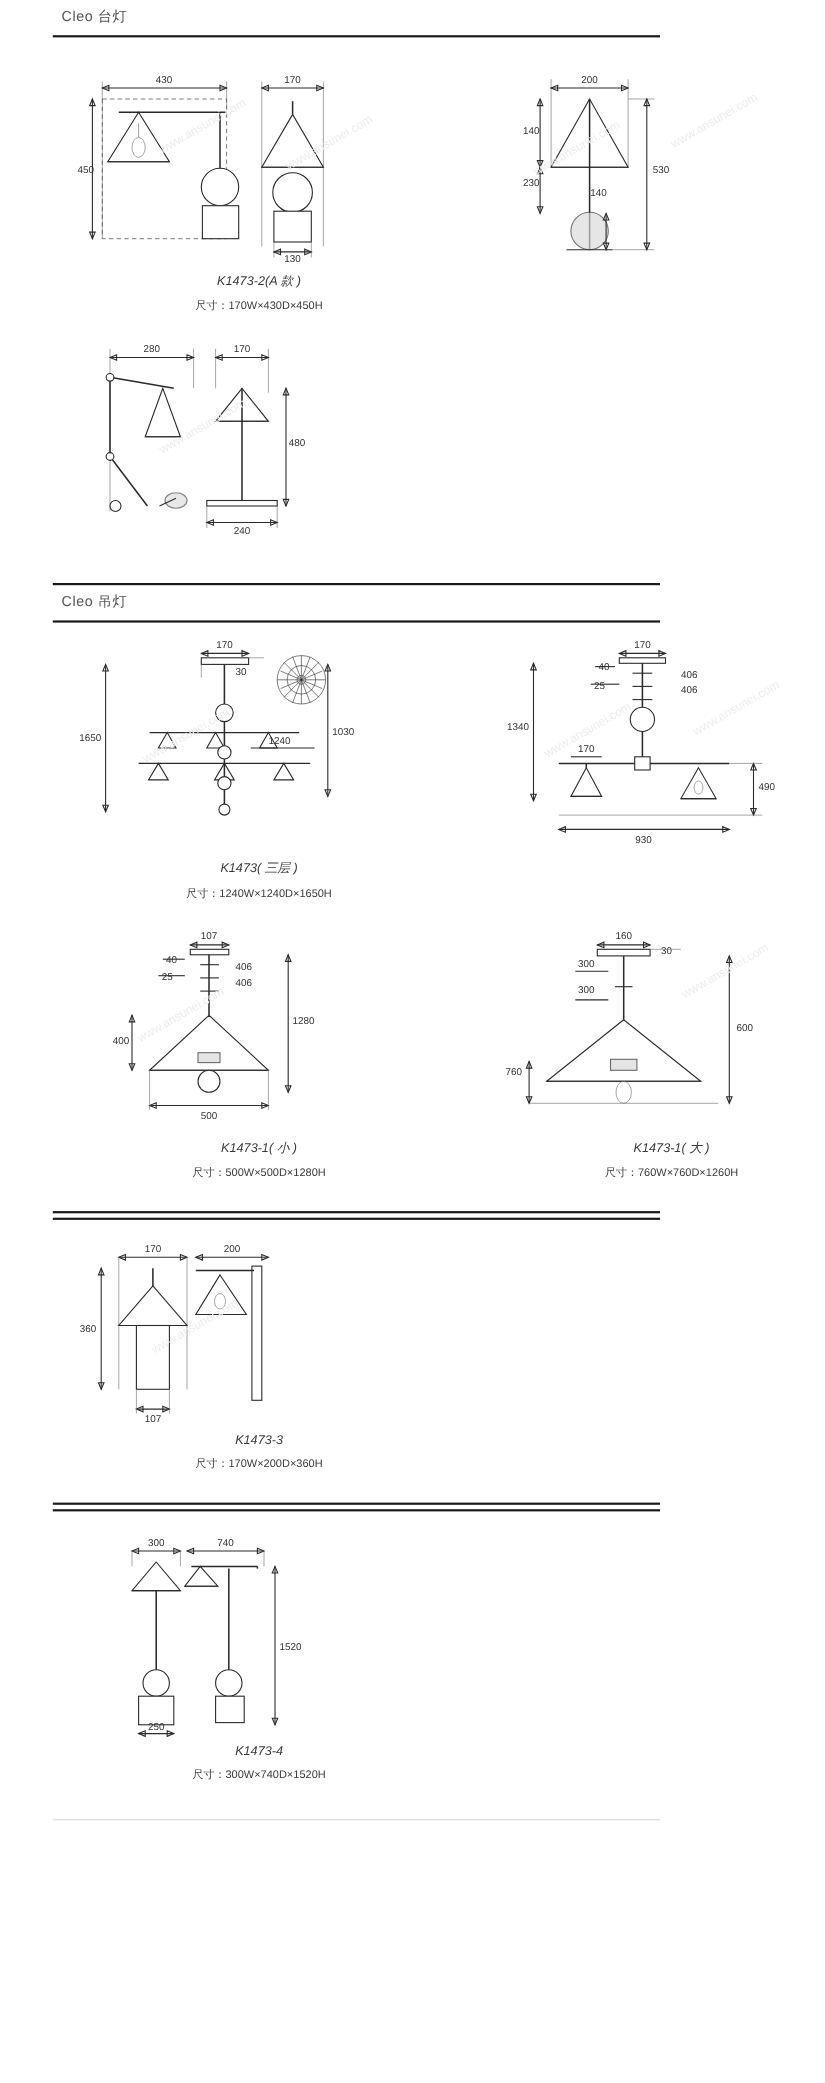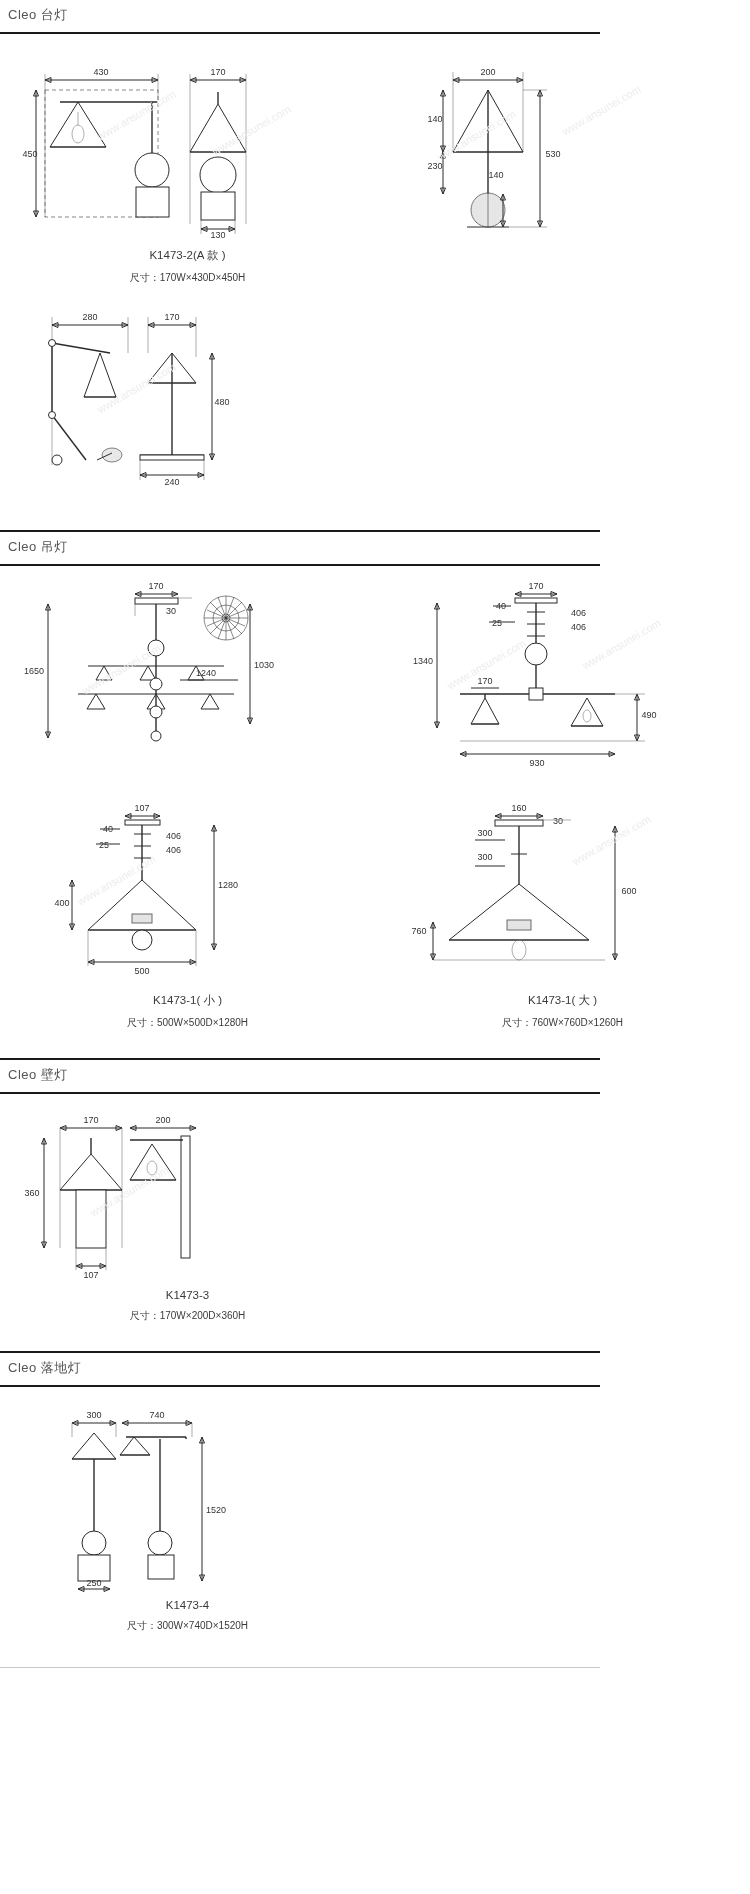--- a/index.html
+++ b/index.html
@@ -3,37 +3,37 @@
 <meta charset="utf-8">
 <style>
   * { box-sizing: border-box; }
   html, body { margin:0; padding:0; }
   body {
     width:750px;
     background:#ffffff;
     font-family:"Liberation Sans", sans-serif;
     color:#222;
   }
-  .page { width:600px; position:relative; }
+  .page { width:600px; position:relative;padding-left:48px; }
 
   .section { position:relative; }
   .section-header {
     font-size:13px;
     color:#555;
     padding:6px 0 4px 8px;
     letter-spacing:.5px;
   }
   .rule { height:2px; background:#1a1a1a; margin:4px 0 0 0; }
   .rule.thin { height:1px; background:#c9c9c9; }
 
   .row { display:flex; width:750px; }
   .cell { position:relative; }
 
   .caption { text-align:center; }
-  .cap-name { font-size:11.5px; color:#3a3a3a; margin-top:6px; }
+  .cap-name { font-size:11.5px; color:#3a3a3a; margin-top:6px;font-style:italic; }
   .cap-size { font-size:10px; color:#3a3a3a; margin-top:8px; }
 
   
   .draw { position:relative; }
   svg { display:block; overflow:visible; }
 
   .wm {
     position:absolute;
     color:#ececec;
     font-size:11px;
@@ -285,20 +285,24 @@
 
             <line class="ln" x1="180" y1="104" x2="238" y2="104"></line>
             <text class="dim" x="206" y="100" text-anchor="middle">1240</text>
 
             <line class="ln" x1="250" y1="28" x2="250" y2="148"></line>
             <path class="ln" d="M250 28 l-2.5 6 h5 z" fill="#2b2b2b"></path>
             <path class="ln" d="M250 148 l-2.5 -6 h5 z" fill="#2b2b2b"></path>
             <text class="dim" x="264" y="92" text-anchor="middle">1030</text>
           </svg>
         </div>
+        <div class="caption">
+          <div class="cap-name">K1473( 三层 )</div>
+          <div class="cap-size">尺寸：1240W×1240D×1650H</div>
+        </div>
       </div>
 
       <div class="cell" style="width:375px;">
         <div class="draw" style="height:200px;">
           <div class="wm" style="left:70px; top:105px;">www.ansunei.com</div>
           <div class="wm" style="left:205px; top:85px;">www.ansunei.com</div>
           <svg width="375" height="200" viewBox="0 0 375 200">
 
             <line class="ln" x1="140" y1="18" x2="182" y2="18"></line>
             <path class="ln" d="M140 18 l6 -2.5 v5 z" fill="#2b2b2b"></path>
@@ -448,21 +452,20 @@
           <div class="cap-name">K1473-1( 大 )</div>
           <div class="cap-size">尺寸：760W×760D×1260H</div>
         </div>
       </div>
     </div>
 
     <div class="rule" style="margin-top:28px;"></div>
   </div>
 
   <div class="section">
-    <div class="section-header">Cleo 壁灯</div>
     <div class="rule"></div>
 
     <div class="row" style="padding-top:14px;">
       <div class="cell" style="width:375px;">
         <div class="draw" style="height:175px;">
           <div class="wm" style="left:88px; top:100px;">www.ansunei.com</div>
           <svg width="375" height="175" viewBox="0 0 375 175">
 
             <line class="ln" x1="60" y1="20" x2="122" y2="20"></line>
             <path class="ln" d="M60 20 l6 -2.5 v5 z" fill="#2b2b2b"></path>
@@ -506,21 +509,20 @@
           <div class="cap-size">尺寸：170W×200D×360H</div>
         </div>
       </div>
       <div class="cell" style="width:375px;"></div>
     </div>
 
     <div class="rule" style="margin-top:28px;"></div>
   </div>
 
   <div class="section">
-    <div class="section-header">Cleo 落地灯</div>
     <div class="rule"></div>
 
     <div class="row" style="padding-top:16px;">
       <div class="cell" style="width:375px;">
         <div class="draw" style="height:190px;">
           <svg width="375" height="190" viewBox="0 0 375 190">
 
             <line class="ln" x1="72" y1="20" x2="116" y2="20"></line>
             <path class="ln" d="M72 20 l6 -2.5 v5 z" fill="#2b2b2b"></path>
             <path class="ln" d="M116 20 l-6 -2.5 v5 z" fill="#2b2b2b"></path>

